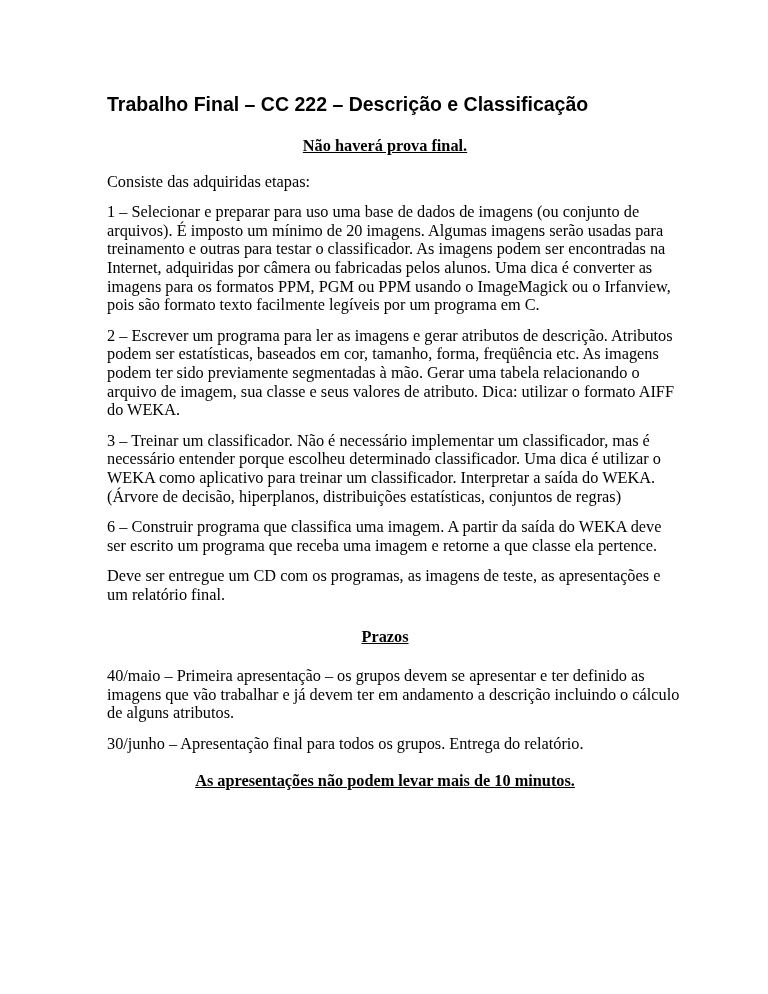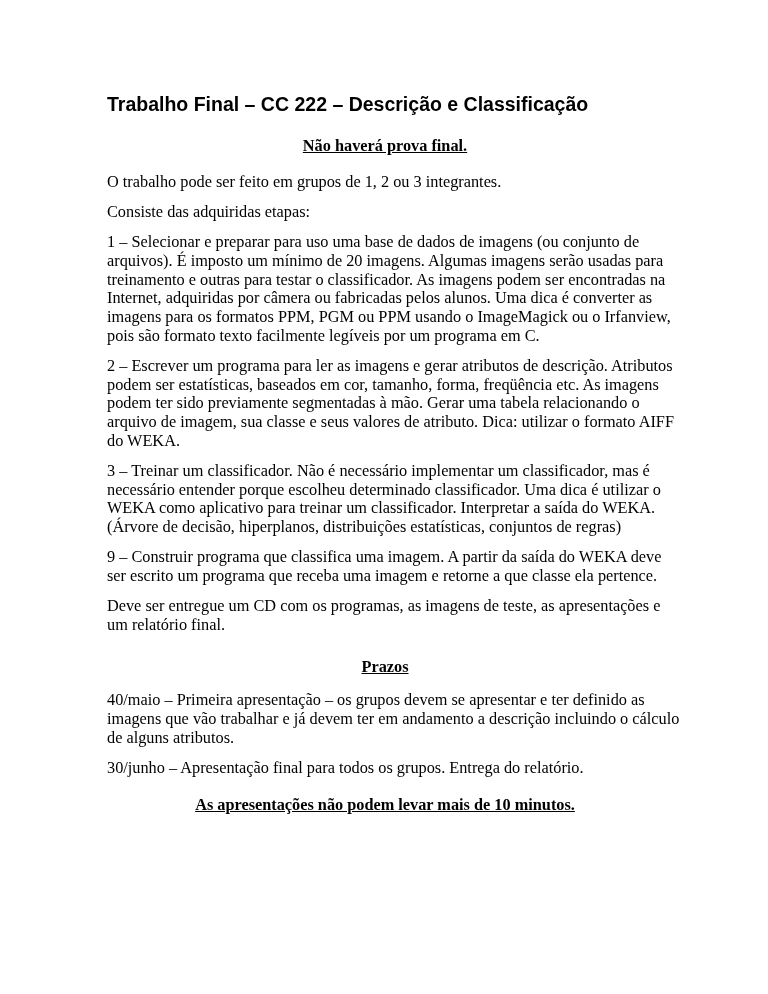--- a/index.html
+++ b/index.html
@@ -40,37 +40,36 @@
   .centered {
     text-align: center;
     font-weight: bold;
     text-decoration: underline;
   }
   .notice {
     margin-bottom: 17px;
   }
   .prazos-heading {
     margin-top: 24px;
-    margin-bottom: 14px;
+    margin-bottom: 20px;
   }
   .final-note {
     margin-top: 19px;
   }
 </style>
 </head>
 <body>
 
 <div class="page">
   <div class="content">
 
     <h1 class="title">Trabalho Final – CC 222 – Descrição e Classificação</h1>
 
     <div class="para centered notice">Não haverá prova final.</div>
 
-    <div class="para">O trabalho pode ser feito em grupos de 1, 2 ou 3 integrantes.</div>
 
     <div class="para">Consiste das adquiridas etapas:</div>
 
     <div class="para">1 – Selecionar e preparar para uso uma base de dados de imagens (ou conjunto de
 arquivos). É imposto um mínimo de 20 imagens. Algumas imagens serão usadas para
 treinamento e outras para testar o classificador. As imagens podem ser encontradas na
 Internet, adquiridas por câmera ou fabricadas pelos alunos. Uma dica é converter as
 imagens para os formatos PPM, PGM ou PPM usando o ImageMagick ou o Irfanview,
 pois são formato texto facilmente legíveis por um programa em C.</div>
 
@@ -78,21 +77,21 @@
 podem ser estatísticas, baseados em cor, tamanho, forma, freqüência etc. As imagens
 podem ter sido previamente segmentadas à mão. Gerar uma tabela relacionando o
 arquivo de imagem, sua classe e seus valores de atributo. Dica: utilizar o formato AIFF
 do WEKA.</div>
 
     <div class="para">3 – Treinar um classificador. Não é necessário implementar um classificador, mas é
 necessário entender porque escolheu determinado classificador. Uma dica é utilizar o
 WEKA como aplicativo para treinar um classificador. Interpretar a saída do WEKA.
 (Árvore de decisão, hiperplanos, distribuições estatísticas, conjuntos de regras)</div>
 
-    <div class="para">9 – Construir programa que classifica uma imagem. A partir da saída do WEKA deve
+    <div class="para">6 – Construir programa que classifica uma imagem. A partir da saída do WEKA deve
 ser escrito um programa que receba uma imagem e retorne a que classe ela pertence.</div>
 
     <div class="para">Deve ser entregue um CD com os programas, as imagens de teste, as apresentações e
 um relatório final.</div>
 
     <div class="para centered prazos-heading">Prazos</div>
 
     <div class="para">40/maio – Primeira apresentação – os grupos devem se apresentar e ter definido as
 imagens que vão trabalhar e já devem ter em andamento a descrição incluindo o cálculo
 de alguns atributos.</div>

